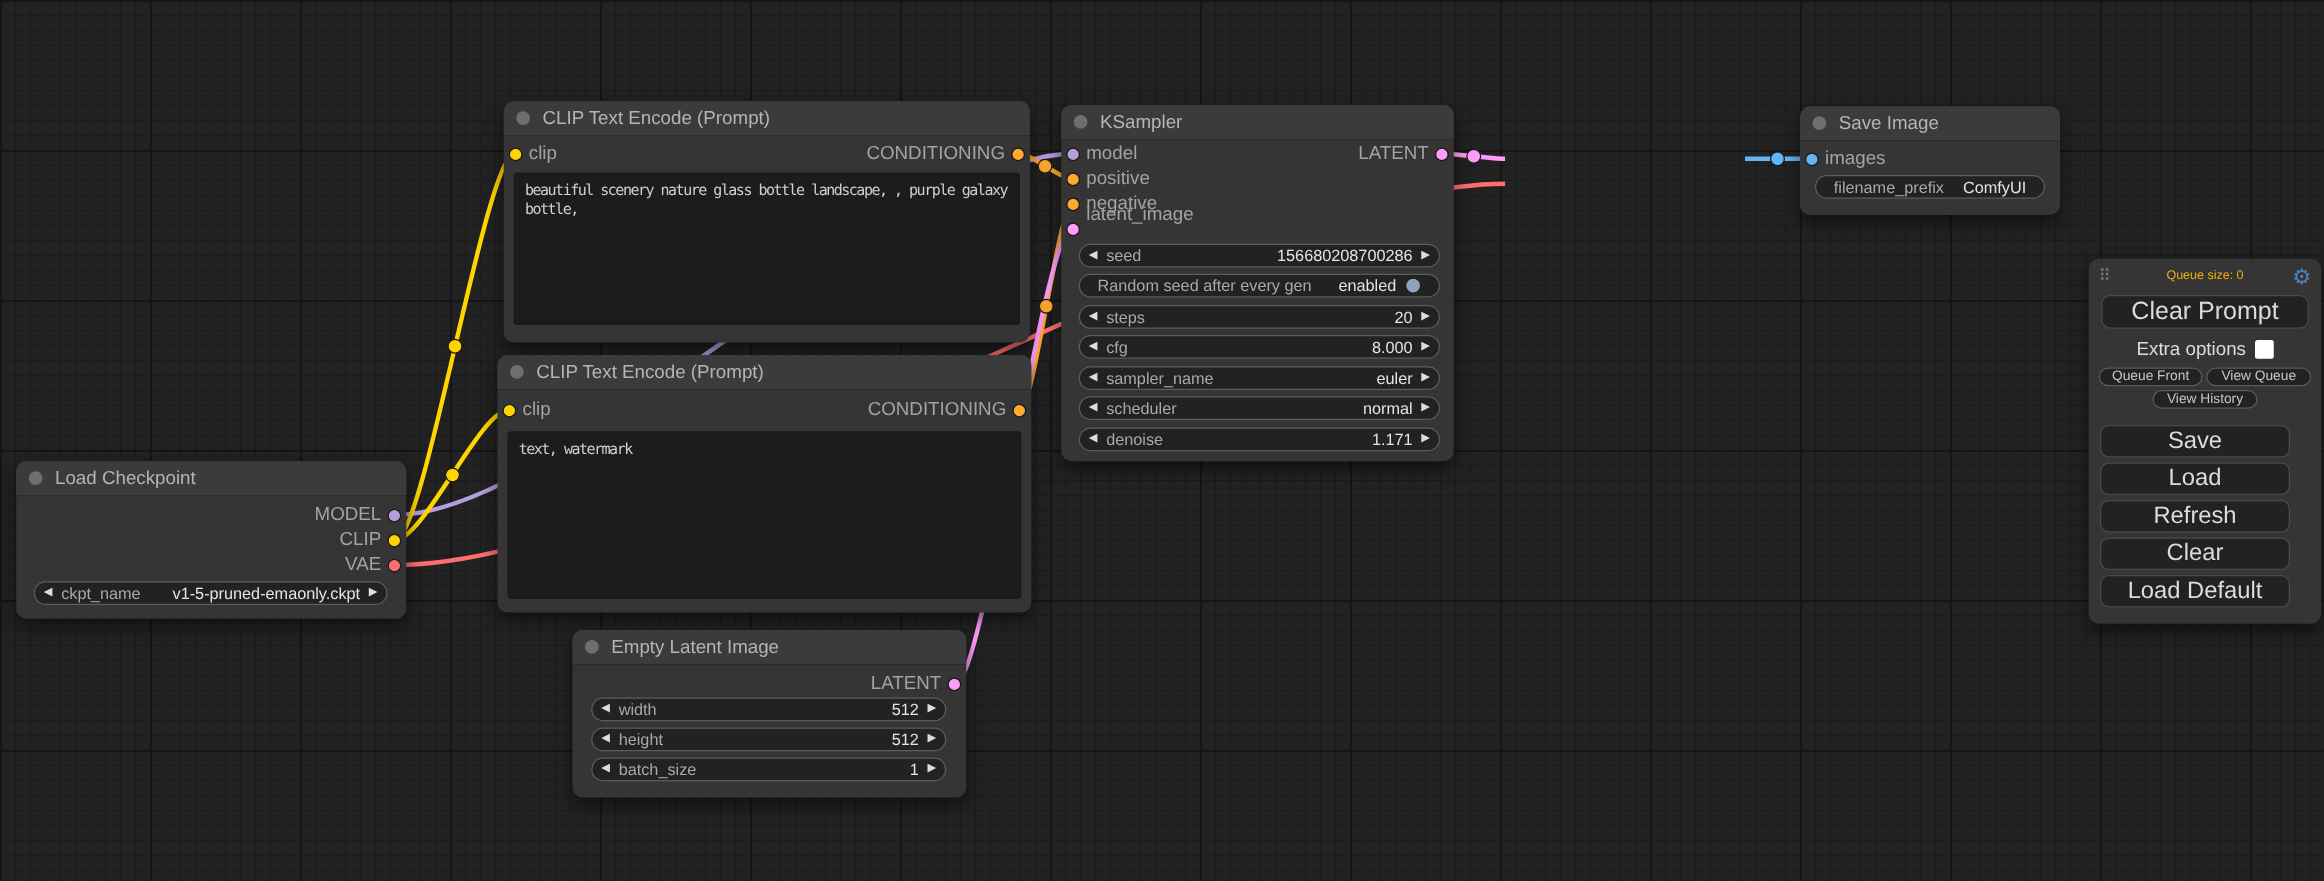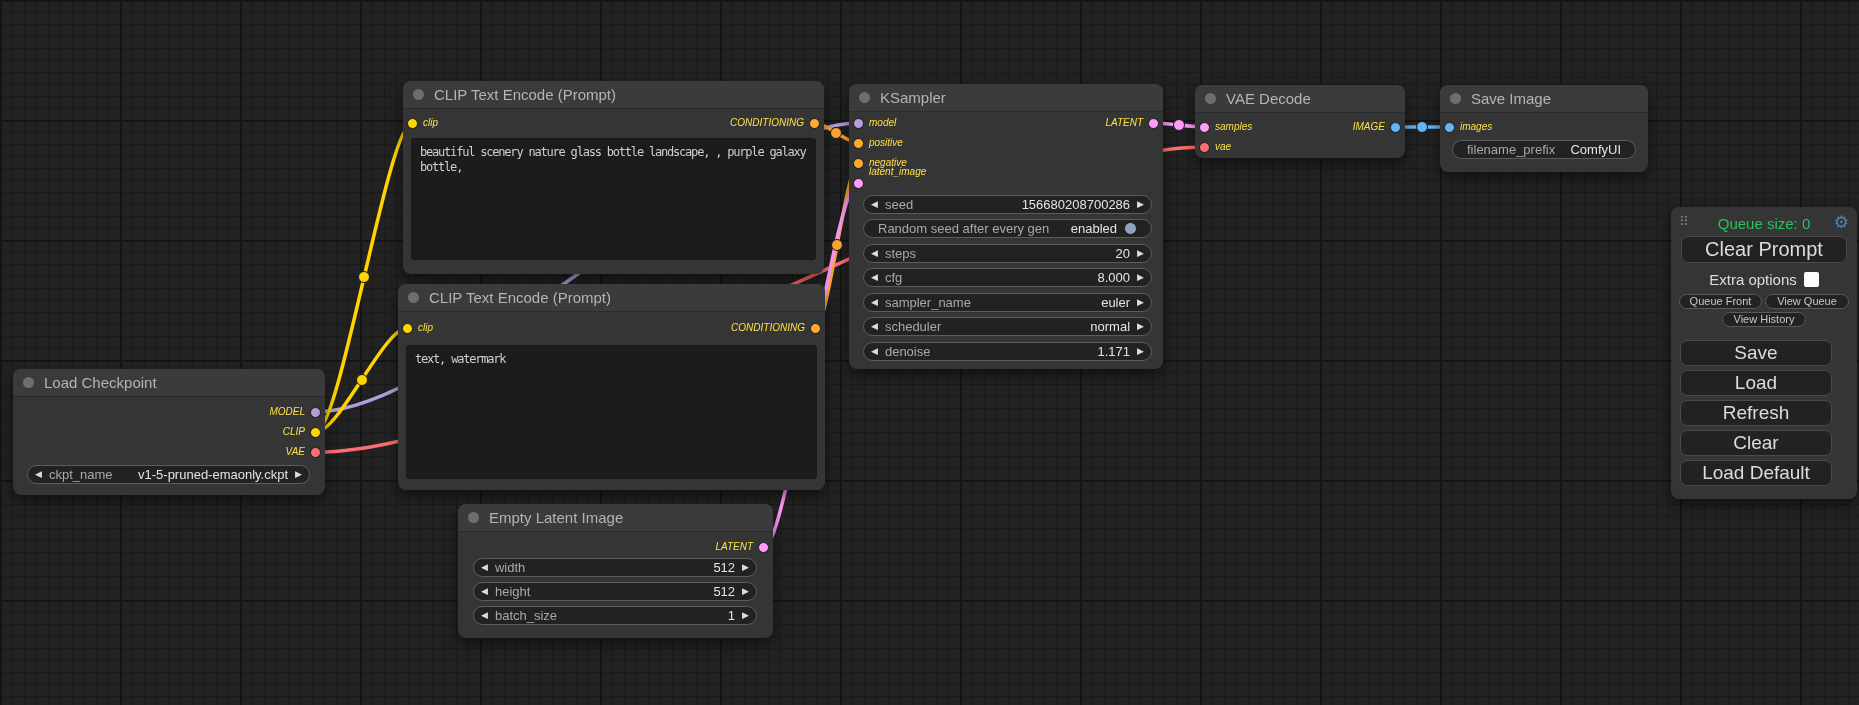--- a/index.html
+++ b/index.html
@@ -19,21 +19,21 @@
     position:absolute;z-index:2;background:#353535;border-radius:8px;
     box-shadow:0 6px 14px rgba(0,0,0,.5);
   }
   .ntitle{
     position:absolute;left:0;top:0;right:0;height:27px;background:#3b3b3b;
     border-radius:8px 8px 0 0;border-bottom:1px solid #2b2b2b;
   }
   .tdot{position:absolute;left:10px;top:8px;width:11px;height:11px;border-radius:50%;background:#6e6e6e;}
   .ttext{position:absolute;left:31px;top:0;line-height:27px;font-size:15px;color:#b4b4b4;white-space:nowrap;}
   .pdot{position:absolute;width:11px;height:11px;border-radius:50%;border:1px solid #1a1a1a;box-sizing:border-box;}
-  .plabel{position:absolute;font-size:10px;color:#fde047;line-height:16px;white-space:nowrap;font-style:italic;}
+  .plabel{position:absolute;font-size:15px;color:#a3a3a3;line-height:16px;white-space:nowrap;}
   .plabel.in{left:20px;}
   .plabel.out{right:20px;}
   .widget{
     position:absolute;height:19px;background:#222;border:1px solid #5c5c5c;border-radius:10px;
     box-sizing:border-box;display:flex;align-items:center;gap:7px;padding:0 7px;font-size:13px;white-space:nowrap;
   }
   .widget.noarr{padding:0 14px;}
   .wname{color:#a9a9a9;}
   .wval{margin-left:auto;color:#e4e4e4;}
   .warr{color:#dedede;font-size:9px;font-family:"DejaVu Sans",sans-serif;line-height:1;}
@@ -41,21 +41,21 @@
   .prompt{
     position:absolute;background:#1c1c1c;border:1px solid #181818;border-radius:3px;
     color:#cfcfcf;font-family:"DejaVu Sans Mono",monospace;font-size:12px;letter-spacing:-1.2px;
     line-height:1.25;padding:6px 8px;box-sizing:border-box;resize:none;overflow:hidden;outline:none;
   }
   #qpanel{
     position:absolute;z-index:3;left:1671px;top:207px;width:186px;height:292px;
     background:#353535;border-radius:8px;box-shadow:0 6px 14px rgba(0,0,0,.5);
   }
   .qhandle{position:absolute;left:8px;top:7px;color:#7a7a7a;font-size:13px;font-family:"DejaVu Sans",sans-serif;}
-  .qsize{position:absolute;left:0;right:0;top:8px;text-align:center;font-size:15px;color:#22c55e;}
+  .qsize{position:absolute;left:0;right:0;top:8px;text-align:center;font-size:10px;color:#eab308;}
   .qgear{position:absolute;right:8px;top:5px;font-size:17px;color:#4E83B8;font-family:"DejaVu Sans",sans-serif;cursor:pointer;}
   .qbtn{
     position:absolute;box-sizing:border-box;background:#222;border:1px solid #4a4a4a;border-radius:7px;
     color:#dcdcdc;text-align:center;cursor:pointer;
   }
   .qbtn.big{left:10px;width:166px;height:27px;font-size:20px;line-height:25px;}
   .qbtn.act{left:9px;width:152px;height:26px;font-size:19px;line-height:24px;}
   .qpill{
     position:absolute;box-sizing:border-box;background:#222;border:1px solid #5a5a5a;border-radius:8px;
     color:#c8c8c8;text-align:center;font-size:11px;height:15px;line-height:13px;cursor:pointer;
@@ -185,32 +185,20 @@
       <span class="warr">▶</span>
     </div>
     <div class="widget" style="left:14px;top:258px;width:289px">
       <span class="warr">◀</span>
       <span class="wname">denoise</span>
       <span class="wval">1.171</span>
       <span class="warr">▶</span>
     </div>
   </div>
 
-  <div class="node" style="left:1195px;top:85px;width:210px;height:73px">
-    <div class="ntitle">
-      <span class="tdot"></span>
-      <span class="ttext">VAE Decode</span>
-    </div>
-    <span class="pdot" style="left:4px;top:37px;background:#FF9CF9"></span>
-    <span class="plabel in" style="top:34px">samples</span>
-    <span class="pdot" style="left:4px;top:57px;background:#FF6E6E"></span>
-    <span class="plabel in" style="top:54px">vae</span>
-    <span class="plabel out" style="top:34px">IMAGE</span>
-    <span class="pdot" style="right:4px;top:37px;background:#64B5F6"></span>
-  </div>
 
   <div class="node" style="left:1440px;top:85px;width:208px;height:87px">
     <div class="ntitle">
       <span class="tdot"></span>
       <span class="ttext">Save Image</span>
     </div>
     <span class="pdot" style="left:4px;top:37px;background:#64B5F6"></span>
     <span class="plabel in" style="top:34px">images</span>
     <div class="widget noarr" style="left:12px;top:55px;width:184px">
       <span class="wname">filename_prefix</span>

